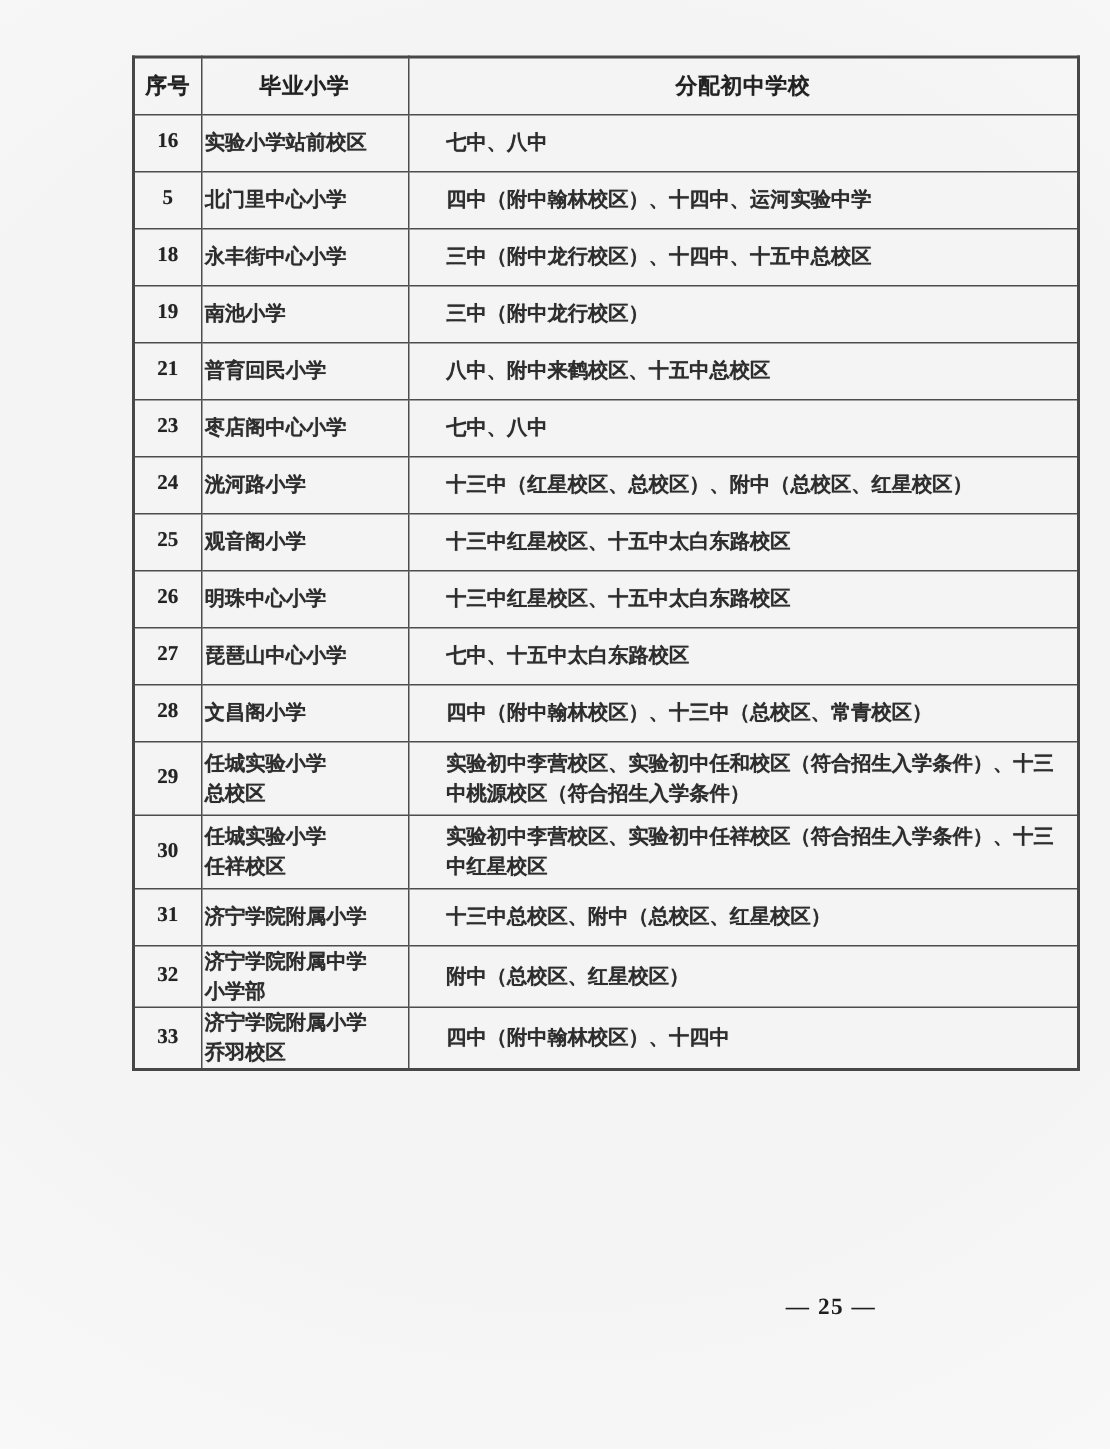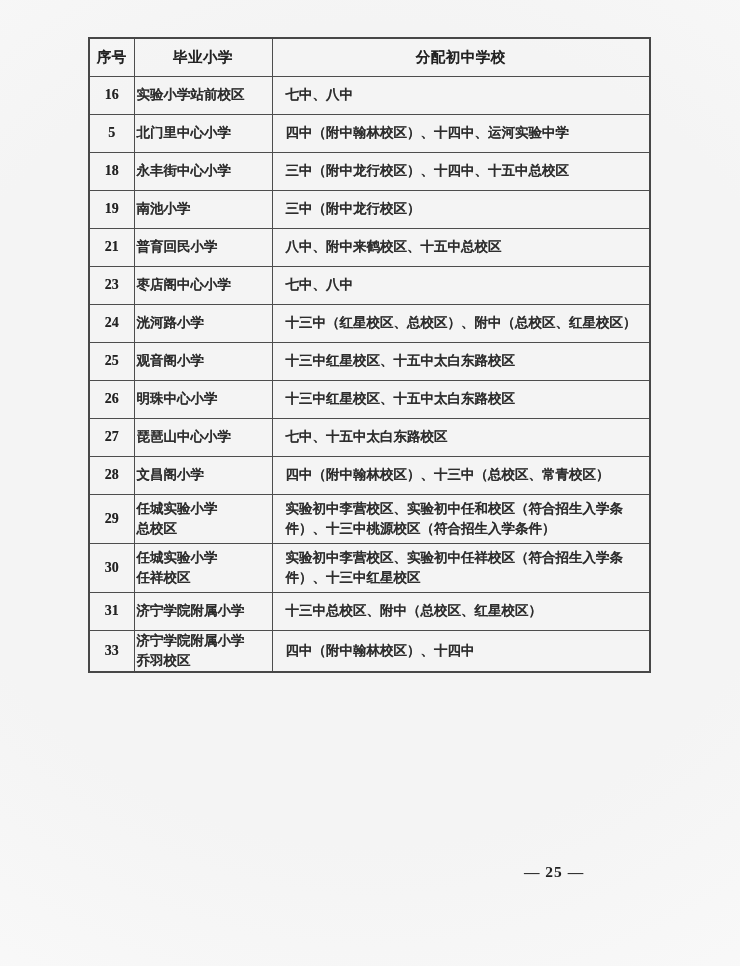--- a/index.html
+++ b/index.html
@@ -12,21 +12,21 @@
     width: 740px;
     height: 966px;
     overflow: hidden;
     background: radial-gradient(120% 85% at 50% 45%, #f4f4f4 50%, #fafafa 88%, #ffffff 100%);
     color: #2b2b2b;
   }
   table.assignment-table {
     position: absolute;
     left: 88px;
     top: 37px;
-    width: 563px;
+    width: 632px;
     border-collapse: collapse;
     table-layout: fixed;
     border: 2px solid #474747;
   }
   .assignment-table th,
   .assignment-table td {
     border: 1.5px solid #4d4d4d;
     vertical-align: middle;
     text-shadow: 0 0 0.5px rgba(40,40,40,0.55);
   }
@@ -53,21 +53,21 @@
   }
   td.col-school {
     text-align: left;
     white-space: pre-line;
     line-height: 20px;
     padding: 0 2px;
     font-weight: 600;
   }
   td.col-assigned {
     text-align: left;
-    padding: 4px 3px 4px 13px;
+    padding: 4px 3px 4px 25px;
     line-height: 20px;
     font-weight: 600;
   }
   .page-number {
     position: absolute;
     left: 514px;
     top: 863px;
     width: 80px;
     text-align: center;
     font-size: 15.5px;
@@ -157,20 +157,26 @@
           <td class="col-school">任城实验小学
 任祥校区</td>
           <td class="col-assigned">实验初中李营校区、实验初中任祥校区（符合招生入学条件）、十三中红星校区</td>
         </tr>
         <tr>
           <td class="col-no">31</td>
           <td class="col-school">济宁学院附属小学</td>
           <td class="col-assigned">十三中总校区、附中（总校区、红星校区）</td>
         </tr>
         <tr>
+          <td class="col-no">32</td>
+          <td class="col-school">济宁学院附属中学
+小学部</td>
+          <td class="col-assigned">附中（总校区、红星校区）</td>
+        </tr>
+        <tr>
           <td class="col-no">33</td>
           <td class="col-school">济宁学院附属小学
 乔羽校区</td>
           <td class="col-assigned">四中（附中翰林校区）、十四中</td>
         </tr>
       </tbody>
   </table>
 
   <div class="page-number">— 25 —</div>
 

